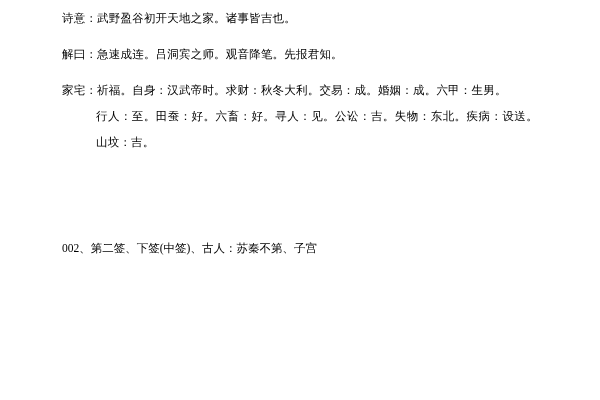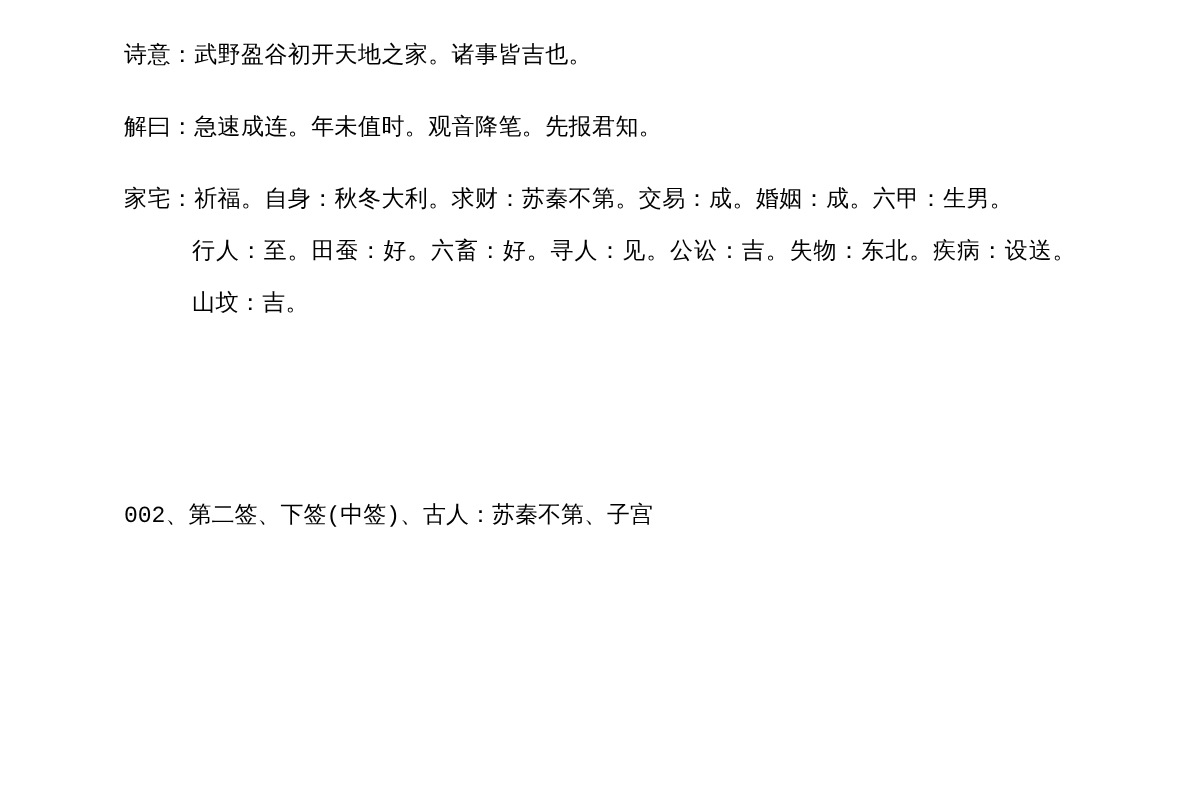--- a/index.html
+++ b/index.html
@@ -11,23 +11,22 @@
     width: 600px;
     height: 400px;
     overflow: hidden;
     font-family: "Liberation Serif", "DejaVu Serif", serif;
     color: #000000;
   }
   .page {
     width: 600px;
     height: 330px;
     box-sizing: border-box;
-    padding: 12px 62px 0 62px;
+    padding: 1px 62px 0 62px;
     position: relative;
-    font-family: Liberation Mono, monospace;
   }
   .para {
     font-size: 11.5px;
     line-height: 26px;
     letter-spacing: 0.2px;
     text-align: justify;
     text-justify: inter-character;
   }
   .hang {
     padding-left: 34px;
@@ -54,25 +53,25 @@
 <body>
 
 <div class="page">
 
   <div class="top-pad"></div>
 
   <div class="para hang">诗意：武野盈谷初开天地之家。诸事皆吉也。</div>
 
   <div class="spacer-sm"></div>
 
-  <div class="para hang">解曰：急速成连。年未值时。观音降笔。先报君知。</div>
+  <div class="para hang">解曰：急速成连。吕洞宾之师。观音降笔。先报君知。</div>
 
   <div class="spacer-sm"></div>
 
-  <div class="para hang">家宅：祈福。自身：秋冬大利。求财：苏秦不第。交易：成。婚姻：成。六甲：生男。</div>
+  <div class="para hang">家宅：祈福。自身：汉武帝时。求财：秋冬大利。交易：成。婚姻：成。六甲：生男。</div>
   <div class="para hang2">行人：至。田蚕：好。六畜：好。寻人：见。公讼：吉。失物：东北。疾病：设送。山坟：吉。</div>
 
   <div class="spacer-md"></div>
 
 
   <div class="spacer-sm"></div>
 
 
   <div class="spacer-lg"></div>
   <div class="spacer-md"></div>

